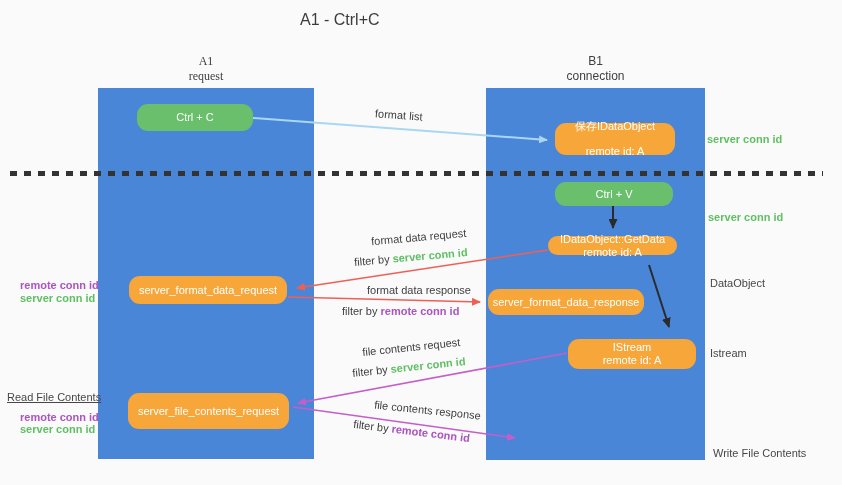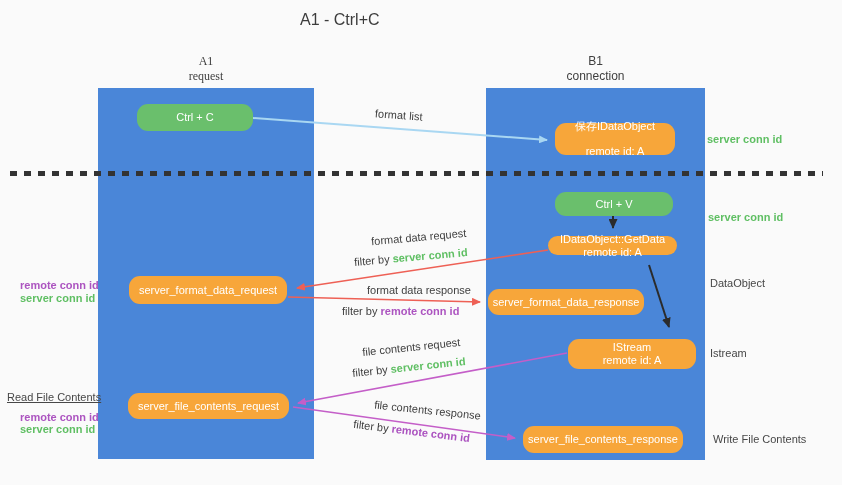--- a/index.html
+++ b/index.html
@@ -83,21 +83,21 @@
 
   <div class="box green-box" style="left:137px;top:104px;width:116px;height:27px;">
     <span>Ctrl + C</span>
   </div>
 
   <div class="box orange-box" style="left:555px;top:123px;width:120px;height:32px;gap:12px;">
     <span>保存IDataObject</span>
     <span>remote id: A</span>
   </div>
 
-  <div class="box green-box" style="left:555px;top:192px;width:118px;height:24px;">
+  <div class="box green-box" style="left:555px;top:182px;width:118px;height:24px;">
     <span>Ctrl + V</span>
   </div>
 
   <div class="box orange-box" style="left:548px;top:236px;width:129px;height:19px;">
     <span>IDataObject::GetData</span>
     <span>remote id: A</span>
   </div>
 
   <div class="box orange-box" style="left:129px;top:276px;width:158px;height:28px;">
     <span>server_format_data_request</span>
@@ -105,33 +105,30 @@
 
   <div class="box orange-box" style="left:488px;top:289px;width:156px;height:26px;">
     <span>server_format_data_response</span>
   </div>
 
   <div class="box orange-box" style="left:568px;top:339px;width:128px;height:30px;">
     <span>IStream</span>
     <span>remote id: A</span>
   </div>
 
-  <div class="box orange-box" style="left:128px;top:393px;width:161px;height:26px;">
+  <div class="box orange-box" style="left:128px;top:393px;width:161px;height:36px;">
     <span>server_file_contents_request</span>
   </div>
 
-  <div class="box orange-box" style="left:523px;top:426px;width:160px;height:27px;">
-    <span>server_file_contents_response</span>
-  </div>
 
   <div class="lbl green-t" style="left:707px;top:133px;">server conn id</div>
   <div class="lbl green-t" style="left:708px;top:211px;">server conn id</div>
   <div class="lbl gray" style="left:710px;top:245px;margin-top:32px;">DataObject</div>
   <div class="lbl gray" style="left:710px;top:347px;">Istream</div>
-  <div class="lbl gray" style="left:713px;top:433px;">Write File Contents</div>
+  <div class="lbl gray" style="left:713px;top:447px;">Write File Contents</div>
 
   <div class="lbl purple-t" style="left:20px;top:279px;">remote conn id</div>
   <div class="lbl green-t" style="left:20px;top:292px;">server conn id</div>
   <div class="lbl gray" style="left:7px;top:391px;text-decoration:underline;">Read File Contents</div>
   <div class="lbl purple-t" style="left:20px;top:411px;">remote conn id</div>
   <div class="lbl green-t" style="left:20px;top:423px;">server conn id</div>
 
   <div class="lbl" style="left:375px;top:109px;transform:rotate(4deg);">format list</div>
 
   <div class="lbl" style="left:371px;top:231px;transform:rotate(-5deg);">format data request</div>

